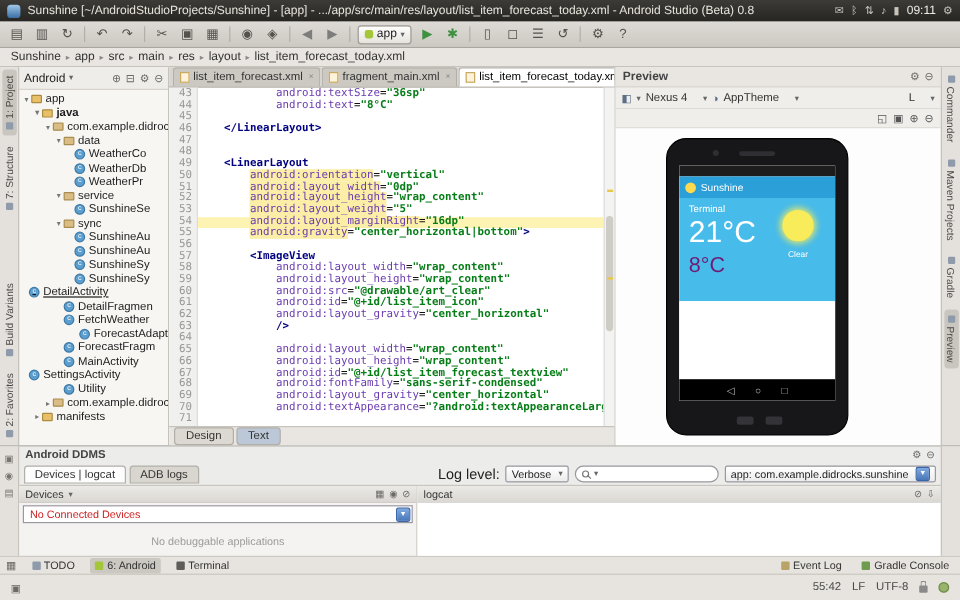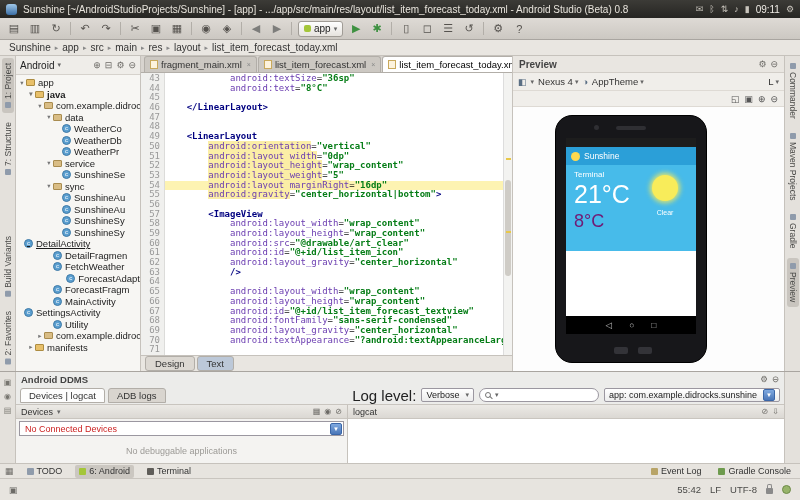--- a/index.html
+++ b/index.html
@@ -75,21 +75,21 @@
   .dtbar{height:16px;background:#e9e6e1;border-top:1px solid #c6c2bc;display:flex;align-items:center;padding-left:4px;gap:2px}
   .dtab{font-size:9.5px;padding:1px 9px;border:1px solid #b2aea8;background:#dcd8d2;border-radius:3px;color:#333}
   .dtab.active{background:#bcc8d8}
 
   
   .preview{width:272px;border-left:1px solid #c6c2bc;display:flex;flex-direction:column;background:#f4f3f1;flex:none}
   .pvhead{height:17px;display:flex;align-items:center;font-size:10px;font-weight:bold;color:#444;padding:0 6px;background:#e9e6e1;border-bottom:1px solid #d2cec8;gap:4px}
   .pvhead .spacer{flex:1}
   .pvtb{height:18px;display:flex;align-items:center;gap:4px;padding:0 5px;background:#f0eeea;border-bottom:1px solid #dedad4;font-size:9.5px;color:#333}
   .pvtb2{height:16px;display:flex;align-items:center;justify-content:flex-end;gap:5px;padding:0 6px;background:#f0eeea;border-bottom:1px solid #dedad4;font-size:9px;color:#555}
-  .pvcombo{display:flex;align-items:center;gap:2px}
+  .pvcombo{display:flex;align-items:center;gap:13px}
   .pvico{font-size:9px;color:#5a6f84}
   .canvas{flex:1;background:#fdfdfd;position:relative}
   .phone{position:absolute;left:42px;top:8px;width:152px;height:248px;background:#17171a;border:1px solid #000;border-radius:17px}
   .earpiece{position:absolute;top:10px;left:50%;transform:translateX(-50%);width:30px;height:4px;border-radius:2px;background:#2f2f33}
   .cam{position:absolute;top:9px;left:38px;width:5px;height:5px;border-radius:50%;background:#2f2f33}
   .spk{position:absolute;bottom:8px;width:14px;height:7px;border-radius:2px;background:#333338}
   .spk.a{left:58px}.spk.b{left:82px}
   .pscreen{position:absolute;left:10px;right:10px;top:22px;bottom:28px;background:#fff;overflow:hidden;display:flex;flex-direction:column}
   .pstatus{height:9px;background:#1d1d1d;flex:none}
   .pactionbar{height:18px;background:#2b9fd8;display:flex;align-items:center;padding:0 5px;gap:4px;flex:none}
@@ -112,21 +112,21 @@
   .dstrip.l{border-right:1px solid #c6c2bc}
   .dstrip.r{border-left:1px solid #c6c2bc}
   .dbody{flex:1;display:flex;flex-direction:column;min-width:0}
   .dhead{height:14px;display:flex;align-items:center;font-size:9.5px;font-weight:bold;color:#444;padding:0 5px;gap:4px}
   .dhead .spacer{flex:1}
   .dhico{font-size:8.5px;color:#6c6a66;font-weight:normal}
   .dtabs{height:19px;display:flex;align-items:center;padding:0 4px;gap:3px;border-bottom:1px solid #c9c5bf}
   .ddtab{font-size:9.5px;padding:1px 8px;border:1px solid #b2aea8;border-radius:3px 3px 0 0;background:#d9d5cf;color:#333;white-space:nowrap}
   .ddtab.active{background:#fdfdfd}
   .dctrl{margin-left:auto;display:flex;align-items:center;gap:5px}
-  .loglabel{font-size:15px;color:#222}
+  .loglabel{font-size:12px;color:#222}
   .select{display:flex;align-items:center;border:1px solid #9b97a0;background:linear-gradient(#fff,#ececec);height:14px;padding:0 4px;font-size:9px;border-radius:2px;gap:6px;color:#222;white-space:nowrap}
   .search{display:flex;align-items:center;border:1px solid #9b97a0;background:#fff;height:14px;width:120px;border-radius:8px;font-size:9px;padding:0 5px;gap:4px}
   .mag{width:6px;height:6px;border:1px solid #777;border-radius:50%;position:relative;flex:none}
   .mag::after{content:"";position:absolute;width:4px;height:1px;background:#777;right:-3px;bottom:-1px;transform:rotate(45deg)}
   .ddarrow{width:12px;height:12px;background:linear-gradient(#7fa9e0,#4a76b8);border:1px solid #3a66a8;border-radius:2px;color:#fff;font-size:6px;display:flex;align-items:center;justify-content:center;flex:none;margin-left:auto}
   .dpanes{flex:1;display:flex;min-height:0}
   .dpane{display:flex;flex-direction:column;min-width:0}
   .dpane.l{width:332px;border-right:1px solid #c6c2bc;background:#f4f3f1;flex:none}
   .dpane.r{flex:1;background:#fff}
   .dphead{height:14px;background:linear-gradient(#eceae6,#dbd8d3);border-bottom:1px solid #c9c5bf;display:flex;align-items:center;font-size:9px;color:#333;padding:0 5px;gap:4px;flex:none}
@@ -375,26 +375,26 @@
             <span class="tic folder"></span>
             <span class="tlabel">manifests</span>
           </div>
         </div>
     </div>
 
     <div class="editor">
       <div class="etabs" id="etabs">
           <div class="etab">
             <span class="fic"></span>
-            <span>fragment_main.xml</span>
+            <span>list_item_forecast.xml</span>
             <span class="tx">×</span>
           </div>
           <div class="etab">
             <span class="fic"></span>
-            <span>list_item_forecast.xml</span>
+            <span>fragment_main.xml</span>
             <span class="tx">×</span>
           </div>
           <div class="etab active">
             <span class="fic"></span>
             <span>list_item_forecast_today.xml</span>
             <span class="tx">×</span>
           </div>
         </div>
       <div class="codewrap">
         <div class="gutter" id="gutter">

